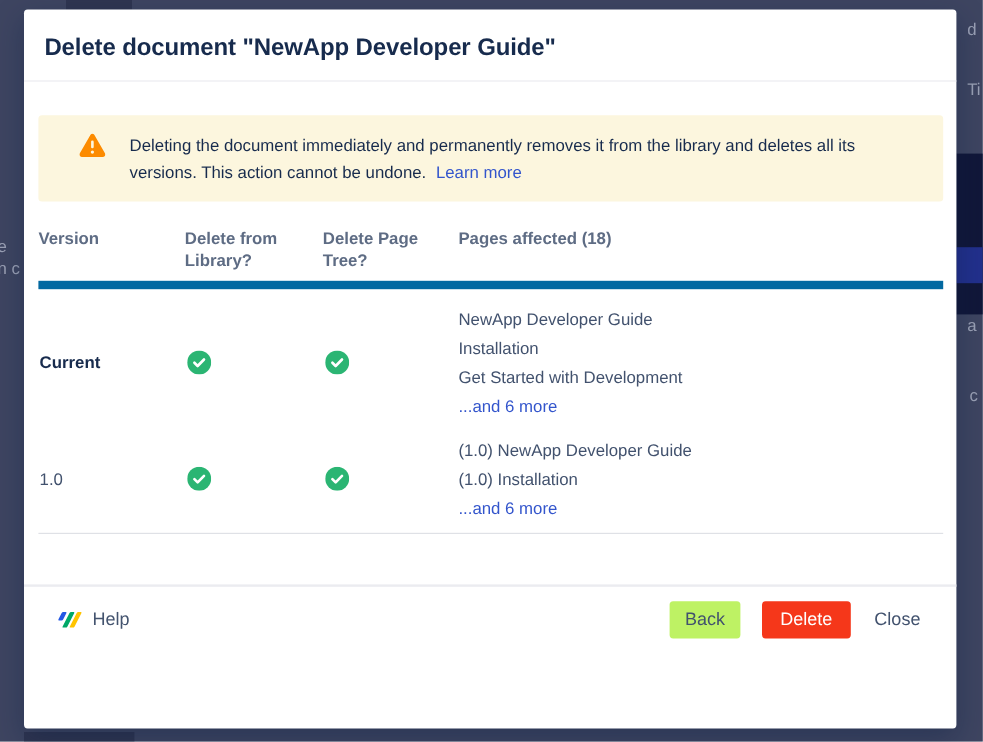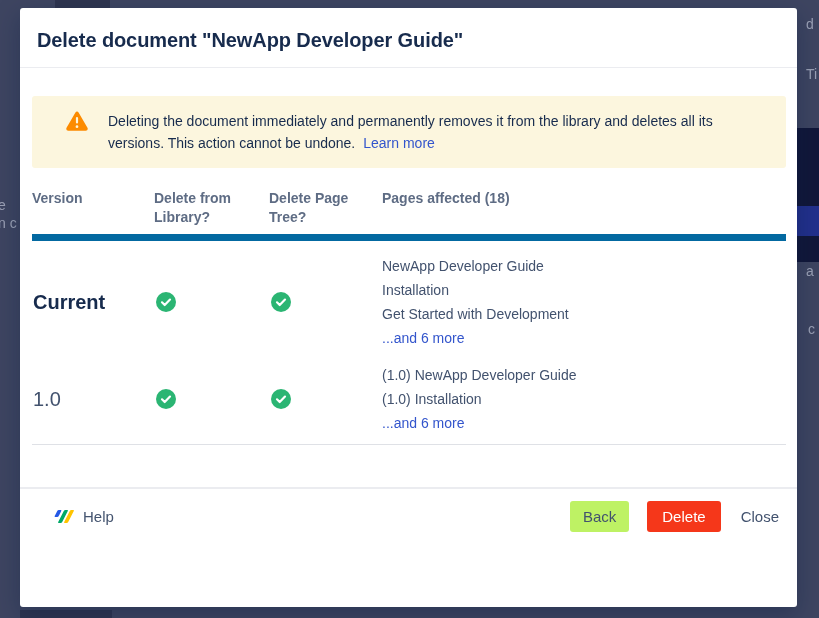--- a/index.html
+++ b/index.html
@@ -73,36 +73,35 @@
     padding: 0 0 7px 0;
     border-bottom: 7px solid #0369a1;
     align-items: start;
   }
   .th {
     font-size: 14px; font-weight: 600; color: #5E6C84;
     line-height: 19px; padding-right: 24px;
   }
   .trow { padding-top: 13px; }
   .trow.last { padding-bottom: 9px; border-bottom: 1px solid #DFE1E6; }
-  .cell-version { font-size: 20px; color: #42526E; padding-left: 1px; }
+  .cell-version { font-size: 14px; color: #42526E; padding-left: 1px; }
   .cell-version.bold { font-weight: 700; color: #172B4D; }
   .cell-check { line-height: 0; padding-left: 2px; }
   .pages { font-size: 14px; color: #42526E; line-height: 24px; }
   .pages .link { display: inline-block; }
 
   
   .footer-divider {
     position: absolute; left: 0; right: 0; top: 479px;
     height: 2px; background: #EBECF0;
   }
   .modal-footer {
-    position: absolute; left: 0; right: 0; top: 481px;
+    position: absolute; left: 0; right: 12px; top: 481px;
     display: flex; align-items: center; justify-content: space-between;
-    padding: 12px 16px 12px 17px;
-    margin-left: 16px;
+    padding: 12px 16px 12px 27px;
   }
   .help {
     display: flex; align-items: center; gap: 9px;
     color: #44546F; font-size: 15px; cursor: pointer;
   }
   .help-icon { position: relative; width: 21px; height: 15px; }
   .help-icon i {
     position: absolute; width: 3.6px; border-radius: 1px;
     transform: skewX(-27deg); display: block;
   }

